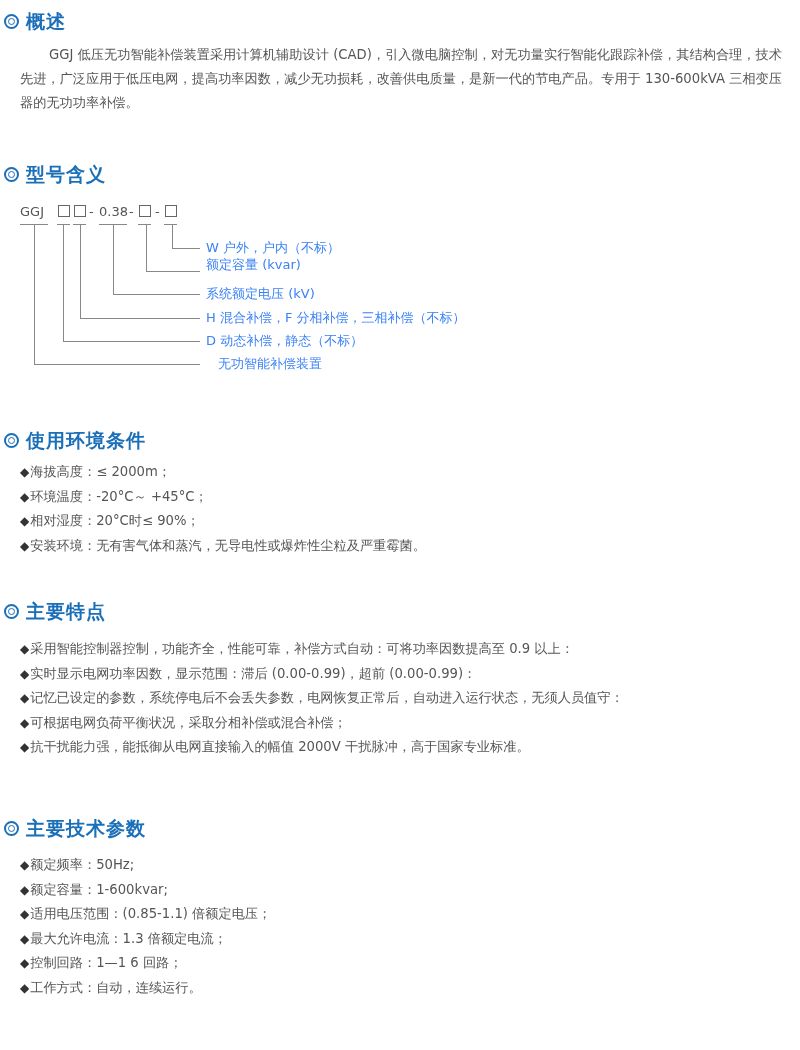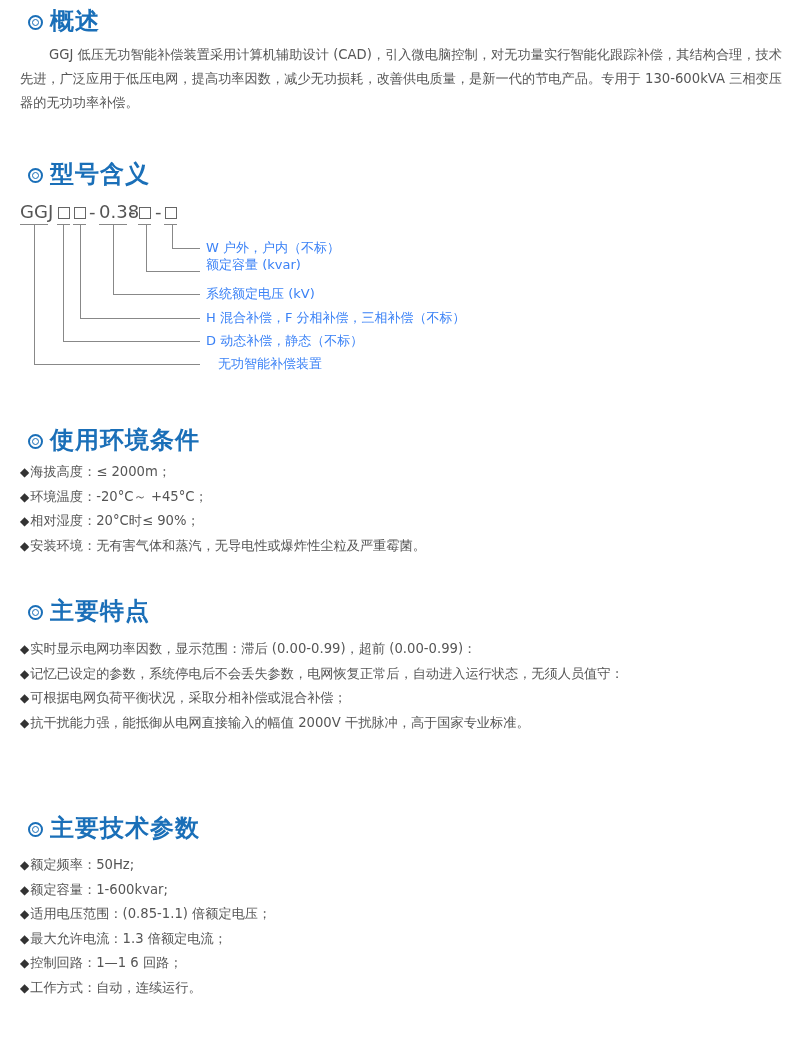--- a/index.html
+++ b/index.html
@@ -2,22 +2,22 @@
 <html><head>
 <meta charset="utf-8">
 <style>
   html, body { margin: 0; padding: 0; background: #ffffff; }
   body {
     width: 800px; height: 1050px; position: relative; overflow: hidden;
     font-family: "DejaVu Sans", "Liberation Sans", sans-serif;
     color: #444444;
   }
   .heading {
-    position: absolute; left: 28px;
-    font-size: 24px; font-weight: bold; color: #1a6fb8;
+    position: absolute; left: 4px;
+    font-size: 19px; font-weight: bold; color: #1a6fb8;
     letter-spacing: 1px; line-height: 26px; white-space: nowrap;
   }
   .heading .ring {
     display: inline-block; width: 15px; height: 15px; border: 2px solid #1a6fb8;
     border-radius: 50%; position: relative; vertical-align: -1px; margin-right: 7px;
     box-sizing: border-box;
   }
   .heading .ring::after {
     content: ""; position: absolute; left: 2px; top: 2px; width: 7px; height: 7px;
     border: 1.5px solid #1a6fb8; border-radius: 50%; box-sizing: border-box;
@@ -25,21 +25,21 @@
   .para {
     position: absolute; left: 20px; width: 762px;
     font-size: 13.2px; line-height: 24px; color: #555;
     text-indent: 2.2em; text-align: justify;
   }
   .list { position: absolute; left: 20px; margin: 0; padding: 0; list-style: none; }
   .list li { font-size: 13.2px; line-height: 23.5px; color: #555; white-space: nowrap; }
   .list li .dia { color: #333; font-size: 12px; margin-right: 1px; }
   
   .code {
-    position: absolute; top: 203px; font-size: 18px; color: #555; line-height: 18px;
+    position: absolute; top: 203px; font-size: 13px; color: #555; line-height: 18px;
     white-space: nowrap;
   }
   .uline { position: absolute; height: 1px; background: #888; top: 224px; }
   .vline { position: absolute; width: 1px; background: #888; }
   .hline { position: absolute; height: 1px; background: #888; }
   .desc {
     position: absolute; left: 206px; font-size: 13px; color: #3b82f6; line-height: 18px;
     white-space: nowrap;
   }
   .box {
@@ -110,20 +110,21 @@
   <li><span class="dia">◆</span><span>海拔高度：≤ 2000m；</span></li>
   <li><span class="dia">◆</span><span>环境温度：-20°C～ +45°C；</span></li>
   <li><span class="dia">◆</span><span>相对湿度：20°C时≤ 90%；</span></li>
   <li><span class="dia">◆</span><span>安装环境：无有害气体和蒸汽，无导电性或爆炸性尘粒及严重霉菌。</span></li>
 </ul>
 
 <div class="heading" style="top:598px;">
   <span class="ring"></span><span>主要特点</span>
 </div>
 <ul class="list" style="top:637px;">
+  <li><span class="dia">◆</span><span>采用智能控制器控制，功能齐全，性能可靠，补偿方式自动：可将功率因数提高至 0.9 以上：</span></li>
   <li><span class="dia">◆</span><span>实时显示电网功率因数，显示范围：滞后 (0.00-0.99)，超前 (0.00-0.99)：</span></li>
   <li><span class="dia">◆</span><span>记忆已设定的参数，系统停电后不会丢失参数，电网恢复正常后，自动进入运行状态，无须人员值守：</span></li>
   <li><span class="dia">◆</span><span>可根据电网负荷平衡状况，采取分相补偿或混合补偿；</span></li>
   <li><span class="dia">◆</span><span>抗干扰能力强，能抵御从电网直接输入的幅值 2000V 干扰脉冲，高于国家专业标准。</span></li>
 </ul>
 
 <div class="heading" style="top:815px;">
   <span class="ring"></span><span>主要技术参数</span>
 </div>
 <ul class="list" style="top:853px;">

